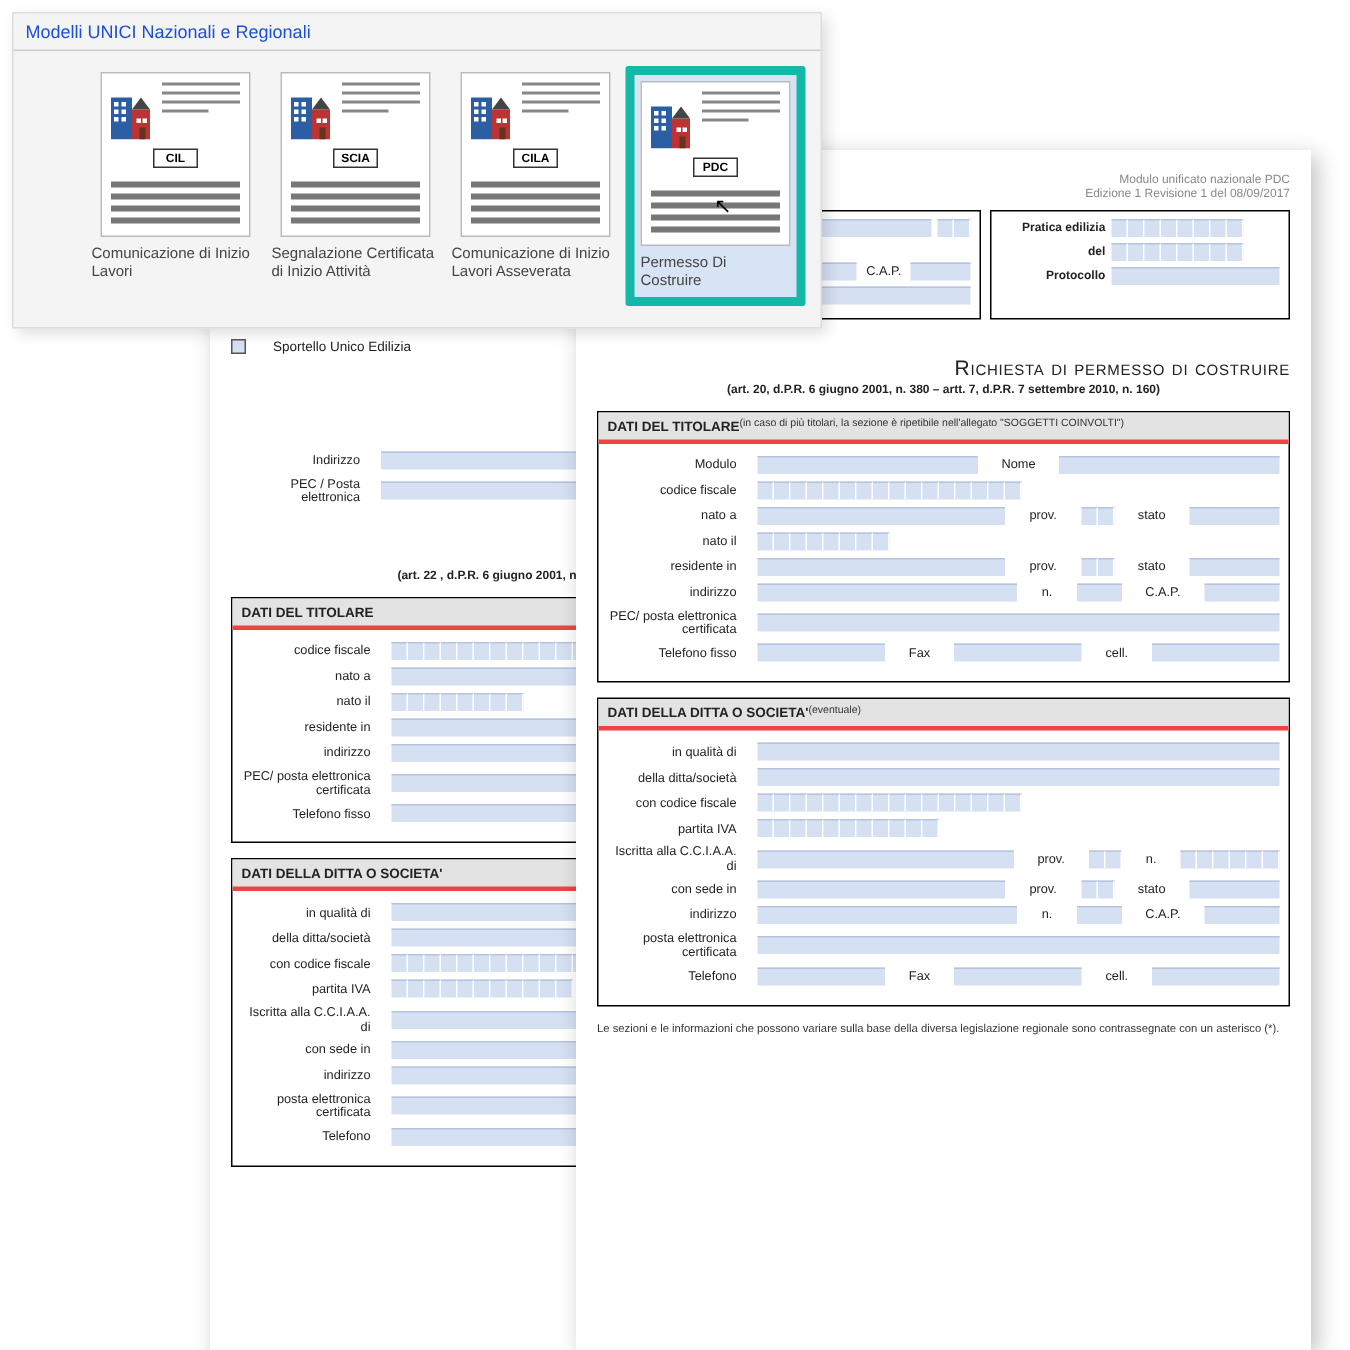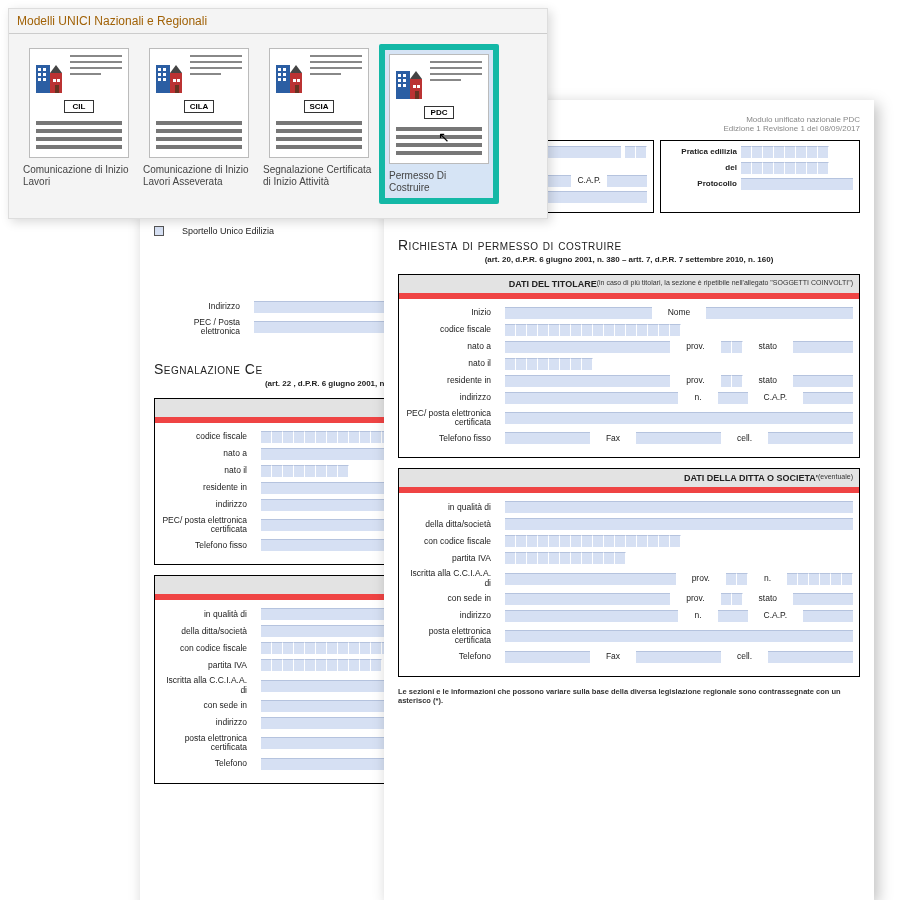--- a/index.html
+++ b/index.html
@@ -6,24 +6,24 @@
   body { font-family: Arial, sans-serif; background: #fff; width: 900px; height: 900px; position: relative; overflow: hidden; }
 
   
   .model-panel {
     position: absolute; top: 8px; left: 8px; width: 540px;
     background: #f4f4f4; border: 1px solid #ddd;
     box-shadow: 3px 3px 10px rgba(0,0,0,0.15);
     z-index: 100; padding-bottom: 10px;
   }
   .model-panel-title {
-    font-size: 12px; color: #a16207; padding: 5px 8px;
+    font-size: 12px; color: #1d4ed8; padding: 5px 8px;
     border-bottom: 1px solid #ccc;
   }
-  .model-row { display: flex; gap: 0; padding: 10px 10px 4px; }
+  .model-row { display: flex; gap: 0; padding: 10px 10px 4px; justify-content: flex-end; }
   .model-item {
     width: 120px; text-align: center; padding: 4px;
     border-radius: 2px;
   }
   .model-item.selected { background: #d6e4f5; border: 6px solid #14b8a6; }
   .model-thumb {
     width: 100px; height: 110px; margin: 0 auto 6px;
     background: #fff; border: 1px solid #bbb;
     position: relative; padding: 6px;
   }
@@ -49,43 +49,43 @@
   
   .doc {
     position: absolute; background: #fff;
     box-shadow: 4px 4px 14px rgba(0,0,0,0.25);
     padding: 16px 14px; font-size: 9px; color: #222;
   }
   .doc.back { top: 210px; left: 140px; width: 420px; height: 700px; z-index: 10; }
   .doc.front { top: 100px; left: 384px; width: 490px; height: 800px; z-index: 20; }
 
   .doc-meta { text-align: right; font-size: 8px; color: #888; line-height: 1.1; margin-bottom: 6px; }
-  .doc-title { text-align: left; font-size: 14px; font-variant: small-caps; letter-spacing: .5px; margin: 24px 0 2px; }
+  .doc-title { text-align: right; font-size: 14px; font-variant: small-caps; letter-spacing: .5px; margin: 24px 0 2px; }
   .doc-sub { text-align: center; font-size: 8px; margin-bottom: 10px; font-weight: bold; }
 
   .section {
     border: 1px solid #000; margin-bottom: 10px;
   }
   .section-hdr {
     background: #e3e3e3; padding: 4px 6px; font-size: 9px; font-weight: bold;
-    border-bottom: 6px solid #ef4444; display: flex; justify-content: flex-end;
+    border-bottom: 3px solid #ef4444; display: flex; justify-content: flex-start;
   }
   .section-hdr .hint { font-weight: normal; font-size: 7px; color: #333; }
   .section-body { padding: 8px 6px; }
 
   .frow { display: flex; align-items: center; gap: 14px; margin-bottom: 5px; flex-wrap: wrap; }
   .flabel { width: 86px; text-align: right; font-size: 8.5px; line-height: 1.1; }
   .flabel.sm { width: auto; padding: 0 2px; }
   .ffield {
     background: #d6e0f3; height: 12px; flex: 1; border-top: 1px solid #b5c3de;
   }
   .ffield.fixed { flex: none; }
   .boxes { display: flex; gap: 0; }
   .bx { width: 11px; height: 12px; background: #d6e0f3; border-right: 1px solid #fff; border-top: 1px solid #b5c3de; }
-  .footnote { font-size: 7.5px; color: #333; margin-top: 4px; line-height: 1.2; font-weight: bold; }
+  .footnote { font-size: 7.5px; color: #333; margin-top: 4px; line-height: 1.2; }
 
   
   .topboxes { display: flex; gap: 6px; margin-bottom: 6px; }
   .topbox { border: 1px solid #000; padding: 5px 6px; }
   .topbox.left { flex: 1.3; }
   .topbox.right { flex: 1; }
   .trow { display: flex; align-items: center; gap: 4px; margin-bottom: 4px; }
   .tlab { font-size: 8px; width: 70px; text-align: right; font-weight: bold; }
   .tlab.it { font-style: italic; }
 
@@ -318,21 +318,21 @@
   <div class="doc-title">Richiesta di permesso di costruire</div>
   <div class="doc-sub">(art. 20, d.P.R. 6 giugno 2001, n. 380 – artt. 7, d.P.R. 7 settembre 2010, n. 160)</div>
 
   <div class="section">
     <div class="section-hdr">
       <span>DATI DEL TITOLARE</span>
       <span class="hint">(in caso di più titolari, la sezione è ripetibile nell'allegato "SOGGETTI COINVOLTI")</span>
     </div>
     <div class="section-body">
       <div class="frow">
-        <span class="flabel">Inizio</span>
+        <span class="flabel">Modulo</span>
           <span class="ffield"></span>
         <span class="flabel sm">Nome</span>
           <span class="ffield"></span>
       </div>
       <div class="frow">
           <span class="flabel">codice fiscale</span>
           <span class="boxes">
             <span class="bx"></span>
             <span class="bx"></span>
             <span class="bx"></span>
@@ -574,30 +574,30 @@
     <rect x="19" y="30" width="4" height="8" fill="#632"></rect>
   </svg>
             </div>
         <div class="tlines">
               <div class="tline"></div>
               <div class="tline"></div>
               <div class="tline"></div>
               <div class="tline short"></div>
             </div>
       </div>
-      <div class="thumb-label">CILA</div>
+      <div class="thumb-label">SCIA</div>
       <div class="thumb-biglines">
             <div class="thumb-bigline"></div>
             <div class="thumb-bigline"></div>
             <div class="thumb-bigline"></div>
             <div class="thumb-bigline"></div>
           </div>
       
     </div>
-    <div class="model-caption">Comunicazione di Inizio Lavori Asseverata</div>
+    <div class="model-caption">Segnalazione Certificata di Inizio Attività</div>
       </div>
       <div class="model-item">
     <div class="model-thumb">
       <div class="thumb-inner">
         <div class="bldg">
               <svg viewBox="0 0 30 38">
     <rect x="0" y="10" width="14" height="28" fill="#2b5ea3"></rect>
     <rect x="2" y="13" width="3" height="3" fill="#fff"></rect>
                 <rect x="7" y="13" width="3" height="3" fill="#fff"></rect>
     <rect x="2" y="18" width="3" height="3" fill="#fff"></rect>
@@ -611,30 +611,30 @@
     <rect x="19" y="30" width="4" height="8" fill="#632"></rect>
   </svg>
             </div>
         <div class="tlines">
               <div class="tline"></div>
               <div class="tline"></div>
               <div class="tline"></div>
               <div class="tline short"></div>
             </div>
       </div>
-      <div class="thumb-label">SCIA</div>
+      <div class="thumb-label">CILA</div>
       <div class="thumb-biglines">
             <div class="thumb-bigline"></div>
             <div class="thumb-bigline"></div>
             <div class="thumb-bigline"></div>
             <div class="thumb-bigline"></div>
           </div>
       
     </div>
-    <div class="model-caption">Segnalazione Certificata di Inizio Attività</div>
+    <div class="model-caption">Comunicazione di Inizio Lavori Asseverata</div>
       </div>
       <div class="model-item selected">
     <div class="model-thumb">
       <div class="thumb-inner">
         <div class="bldg">
               <svg viewBox="0 0 30 38">
     <rect x="0" y="10" width="14" height="28" fill="#2b5ea3"></rect>
     <rect x="2" y="13" width="3" height="3" fill="#fff"></rect>
                 <rect x="7" y="13" width="3" height="3" fill="#fff"></rect>
     <rect x="2" y="18" width="3" height="3" fill="#fff"></rect>

